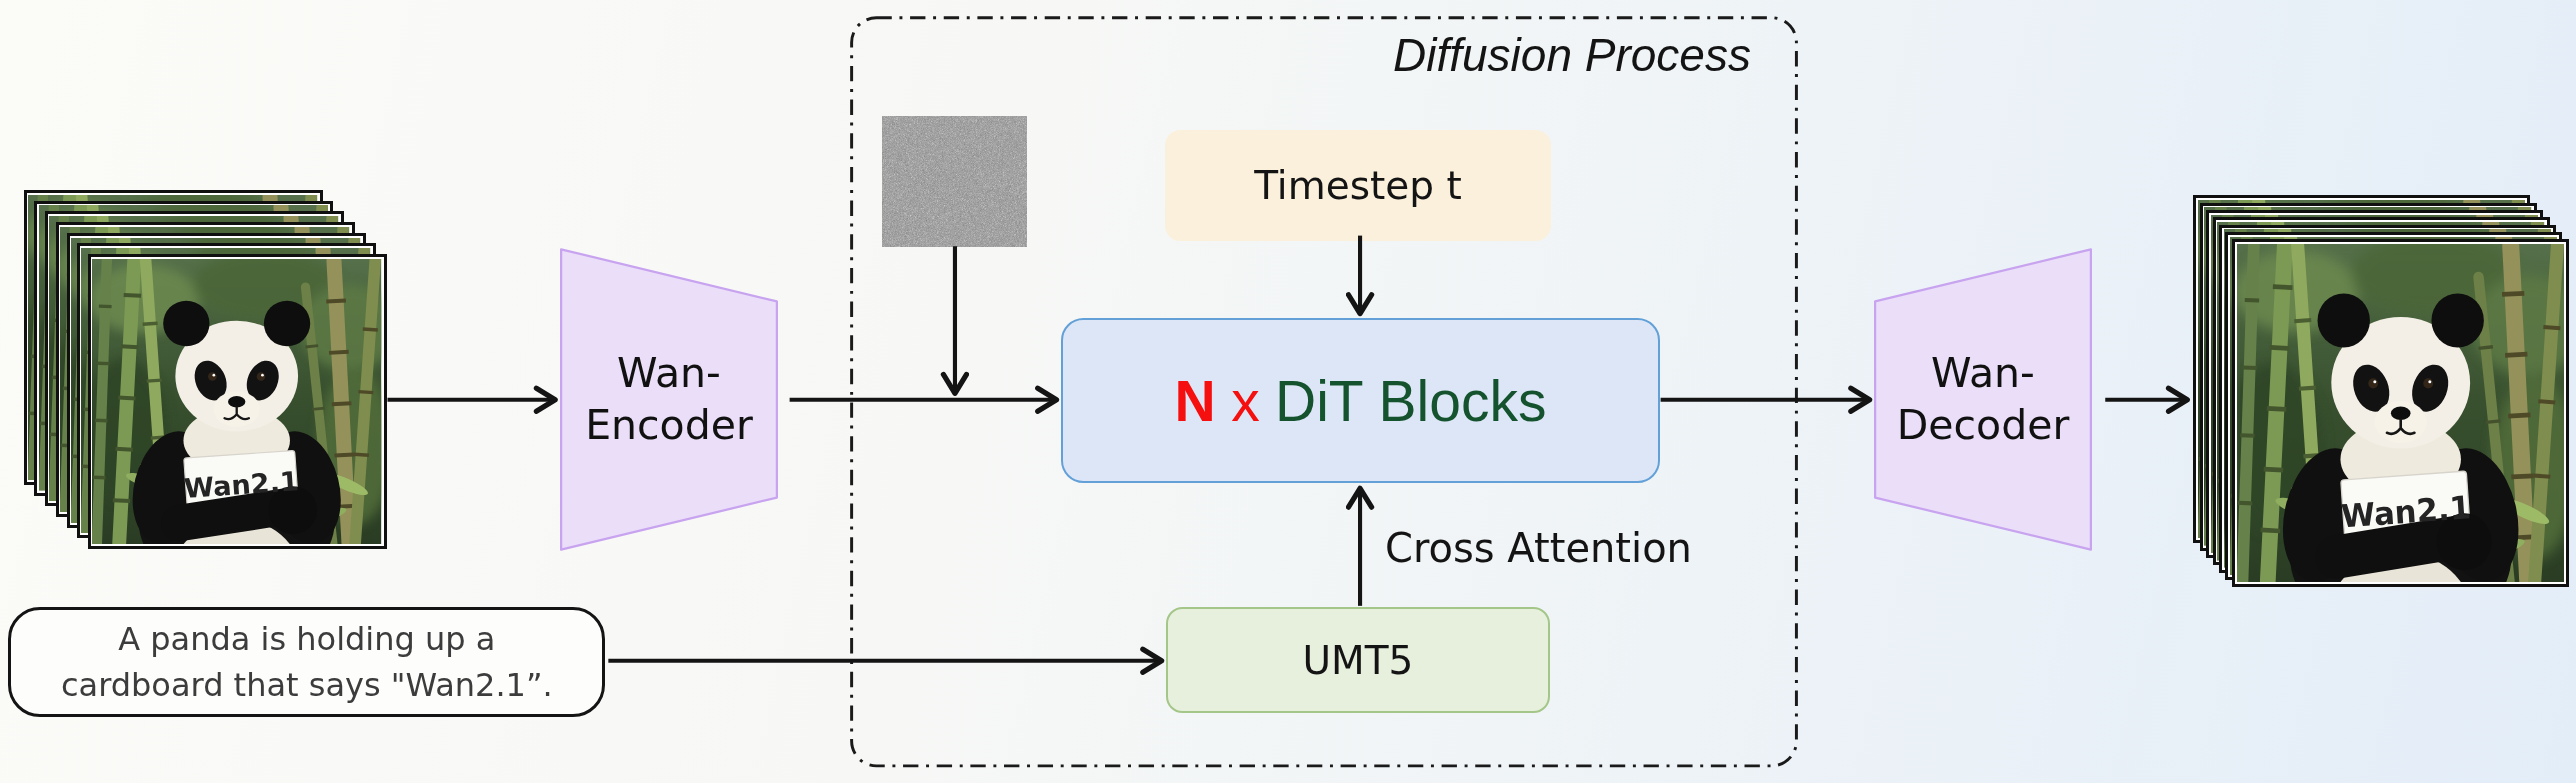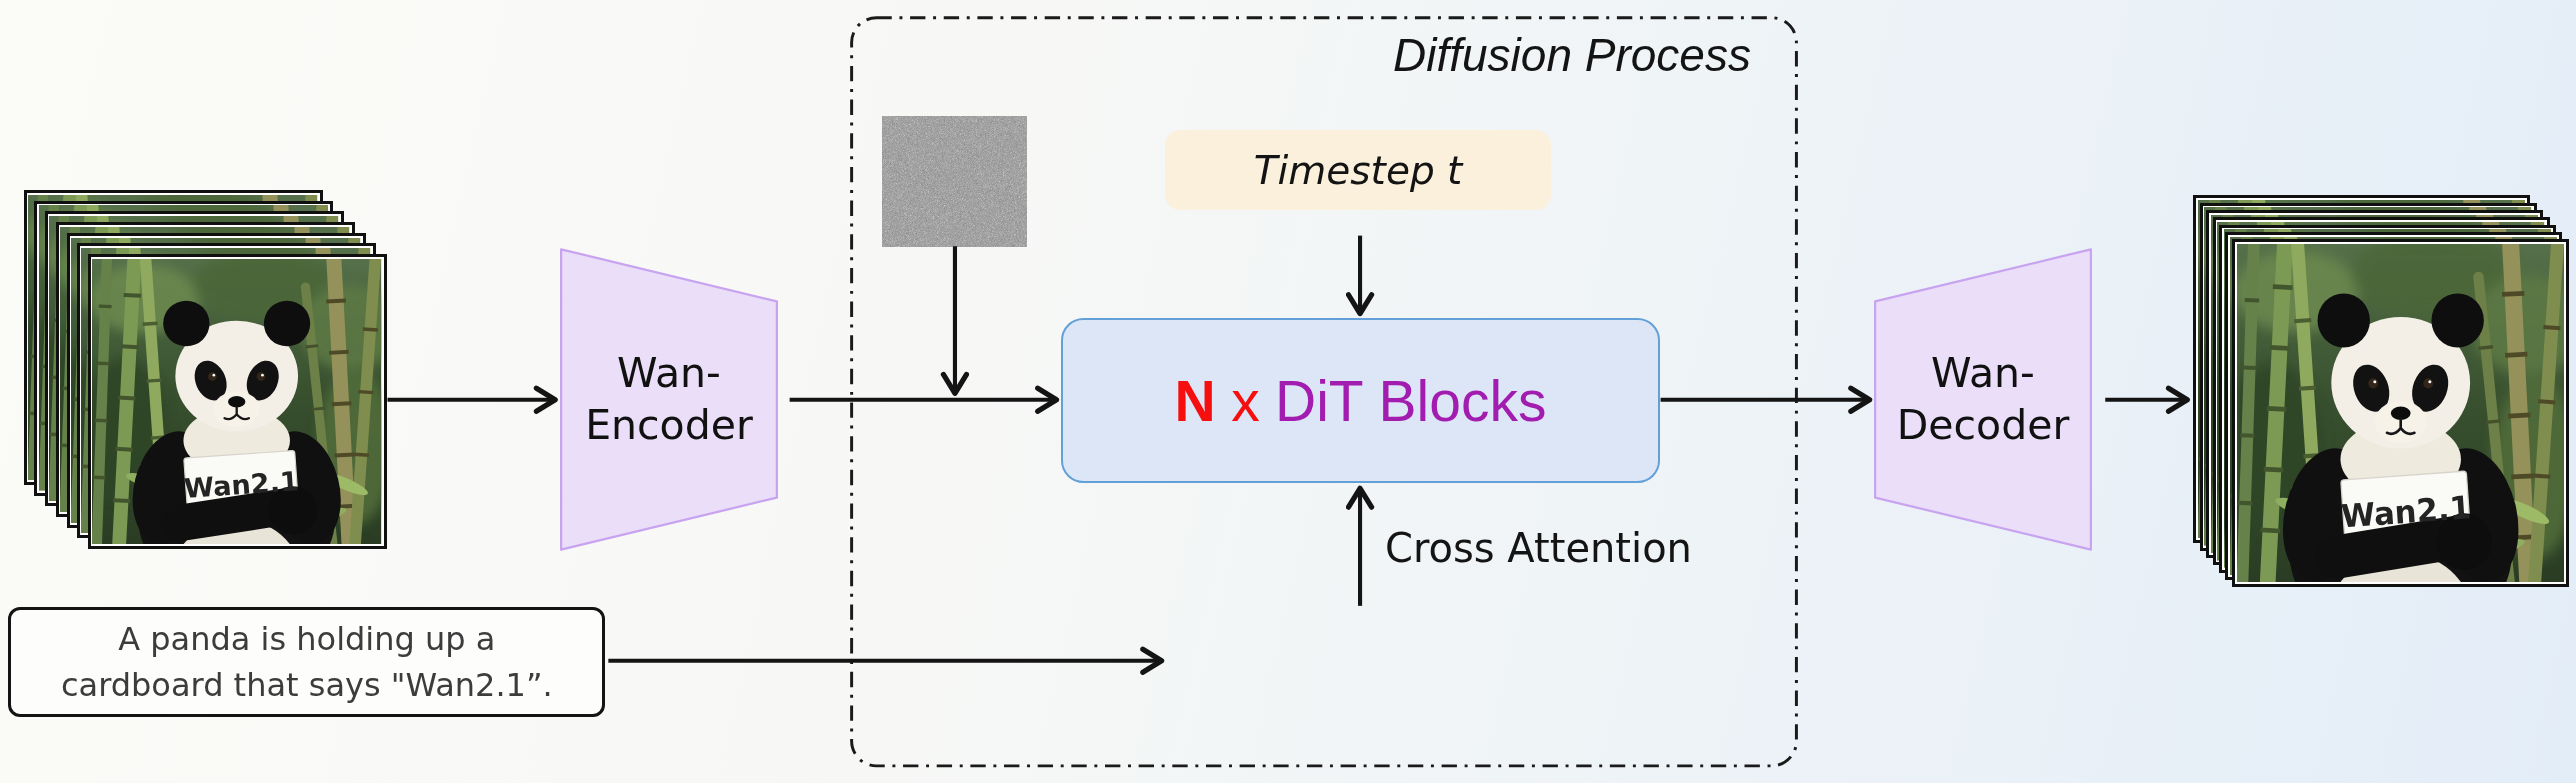--- a/index.html
+++ b/index.html
@@ -10,28 +10,28 @@
   }
   .abs{position:absolute;}
   
   .stack{position:absolute;}
   .frame{position:absolute;box-sizing:border-box;background:#fff;border:3px solid #101010;padding:1.8px;}
   .frame svg{display:block;width:100%;height:100%;}
   
   #overlay{position:absolute;left:0;top:0;width:2576px;height:783px;pointer-events:none;z-index:9;}
   
   .node{position:absolute;display:flex;align-items:center;justify-content:center;text-align:center;box-sizing:border-box;}
-  #timestep-box{left:1165px;top:130px;width:386px;height:80px;background:#faf0dc;border-radius:15.4px;font-size:39px;font-style:italic;}
+  #timestep-box{left:1165px;top:130px;width:386px;height:111px;background:#faf0dc;border-radius:15.4px;font-size:39px;}
   #dit-box{left:1061px;top:318px;width:599px;height:165px;background:#dce6f7;border:2.4px solid #63a0d8;border-radius:22.4px;
            font-family:"Liberation Sans",sans-serif;font-size:57px;}
   #dit-box .dit-n{color:#f5100f;font-weight:700;}
   #dit-box .dit-x{color:#f5100f;margin:0 15.4px;}
-  #dit-box .dit-rest{color:#a21caf;}
+  #dit-box .dit-rest{color:#14532d;}
   #umt5-box{left:1166px;top:607px;width:384px;height:106px;background:#e6f0dc;border:2.4px solid #a4c689;border-radius:16.5px;font-size:39px;}
-  #prompt-box{left:8.3px;top:607px;width:597px;height:110px;background:#fdfdfc;border:3px solid #141414;border-radius:12px;
+  #prompt-box{left:8.3px;top:607px;width:597px;height:110px;background:#fdfdfc;border:3px solid #141414;border-radius:32px;
               font-size:32px;line-height:1.45;color:#3c3c3c;white-space:pre-line;}
   #cross-attention-label{left:1385px;top:525px;font-size:40px;white-space:nowrap;}
   #diffusion-title{left:1346px;top:28px;width:452px;text-align:center;font-family:"Liberation Sans",sans-serif;
                    font-style:italic;font-size:46px;color:#141414;white-space:nowrap;}
   
   .trap{position:absolute;width:218px;height:319px;}
   .trap svg{display:block;width:100%;height:100%;overflow:visible;}
   .trap-label{position:absolute;left:0;top:0;width:100%;height:100%;display:flex;align-items:center;justify-content:center;
               text-align:center;font-size:41px;line-height:1.25;white-space:pre-line;color:#111;}
   #encoder{left:560px;top:240px;}
@@ -249,20 +249,23 @@
   </div>
 
   <div class="node" id="dit-box">
     <span class="dit-n">N</span>
     <span class="dit-x">x</span>
     <span class="dit-rest">DiT Blocks</span>
   </div>
 
   <div class="abs" id="cross-attention-label">Cross Attention</div>
 
+  <div class="node" id="umt5-box">
+    <span>UMT5</span>
+  </div>
 
   <div class="node" id="prompt-box">
     <span>A panda is holding up a
 cardboard that says "Wan2.1”.</span>
   </div>
 
   <svg id="overlay" viewBox="0 0 4362 1326">
     <defs>
       <marker id="arr" viewBox="0 0 10 10" refX="8" refY="5" markerWidth="7" markerHeight="7" orient="auto-start-reverse">
         <path d="M1.5,1 L8,5 L1.5,9" fill="none" stroke="#141414" stroke-width="1.8" stroke-linecap="round" stroke-linejoin="round"></path>

